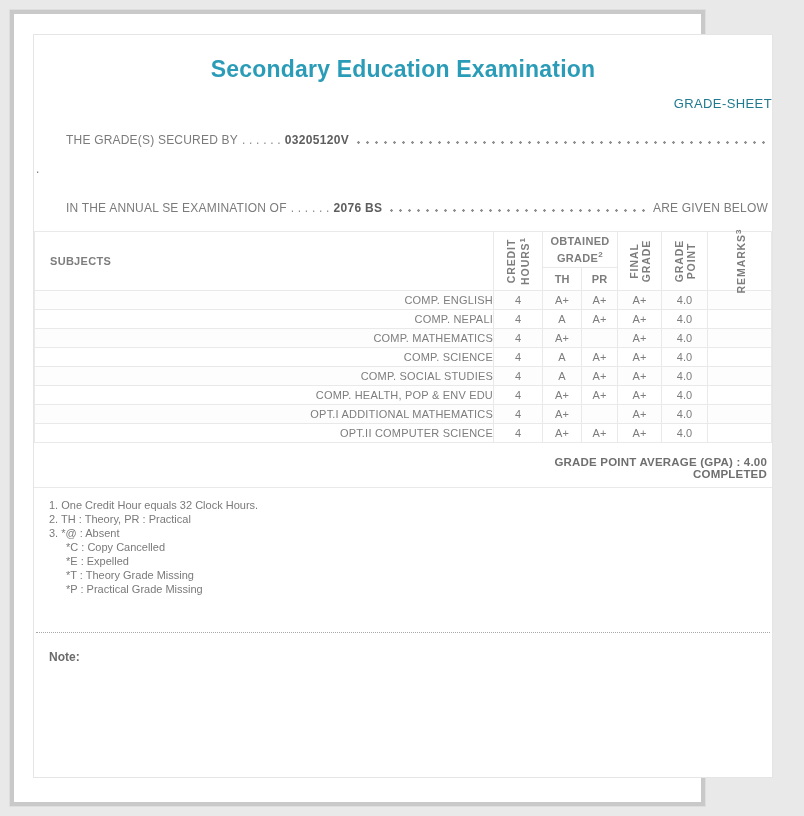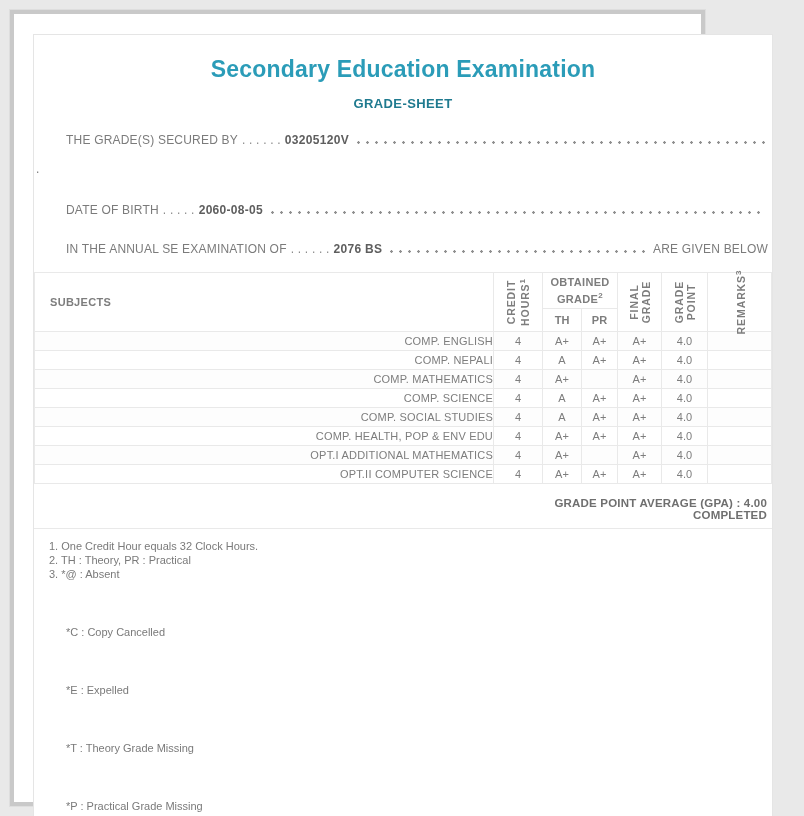--- a/index.html
+++ b/index.html
@@ -26,23 +26,23 @@
   }
   .page-title {
     margin-top: 21px;
     text-align: center;
     font-size: 23px;
     color: #2b9cb8;
     letter-spacing: 0.2px;
   }
   .page-subtitle {
     margin-top: 13px;
-    text-align: center;
+    text-align: right;
     font-size: 13px;
-    font-weight: bold;
+    font-weight: normal;
     color: #1f7a8f;
     letter-spacing: 0.4px;
   }
   .info-line {
     display: flex;
     align-items: baseline;
     margin: 0 4px 0 32px;
     font-size: 12px;
     color: #7b7b7b;
     letter-spacing: 0.2px;
@@ -127,21 +127,21 @@
     color: #6f6f6f;
     letter-spacing: 0.2px;
   }
   .status-line { margin-top: 0; }
   .footnotes {
     margin: 10px 15px 0 15px;
     font-size: 11px;
     color: #7a7a7a;
     line-height: 14px;
   }
-  .footnotes .sub { padding-left: 17px; margin-top: 44px; }
+  .footnotes .sub { padding-left: 17px; }
   .dotted-divider {
     margin: 36px 2px 0 2px;
     border-top: 1px dotted #a9a9a9;
     height: 0;
   }
   .note-block { margin: 17px 16px 0 15px; }
   .note-label {
     font-size: 12px;
     font-weight: bold;
     color: #6b6b6b;
@@ -165,26 +165,20 @@
     <div class="page-subtitle">GRADE-SHEET</div>
 
     <div class="info-line info1">
       <span>THE GRADE(S) SECURED BY</span>
       <span class="dots">. . . . . .</span>
       <b>03205120V</b>
       <span class="leader"></span>
     </div>
     <div class="stray-line">.</div>
 
-    <div class="info-line info2">
-      <span>DATE OF BIRTH</span>
-      <span class="dots">. . . . .</span>
-      <b>2060-08-05</b>
-      <span class="leader"></span>
-    </div>
 
     <div class="info-line info3">
       <span>IN THE ANNUAL SE EXAMINATION OF</span>
       <span class="dots">. . . . . .</span>
       <b>2076 BS</b>
       <span class="leader"></span>
       <span>ARE GIVEN BELOW</span>
     </div>
 
     <table class="grades">

